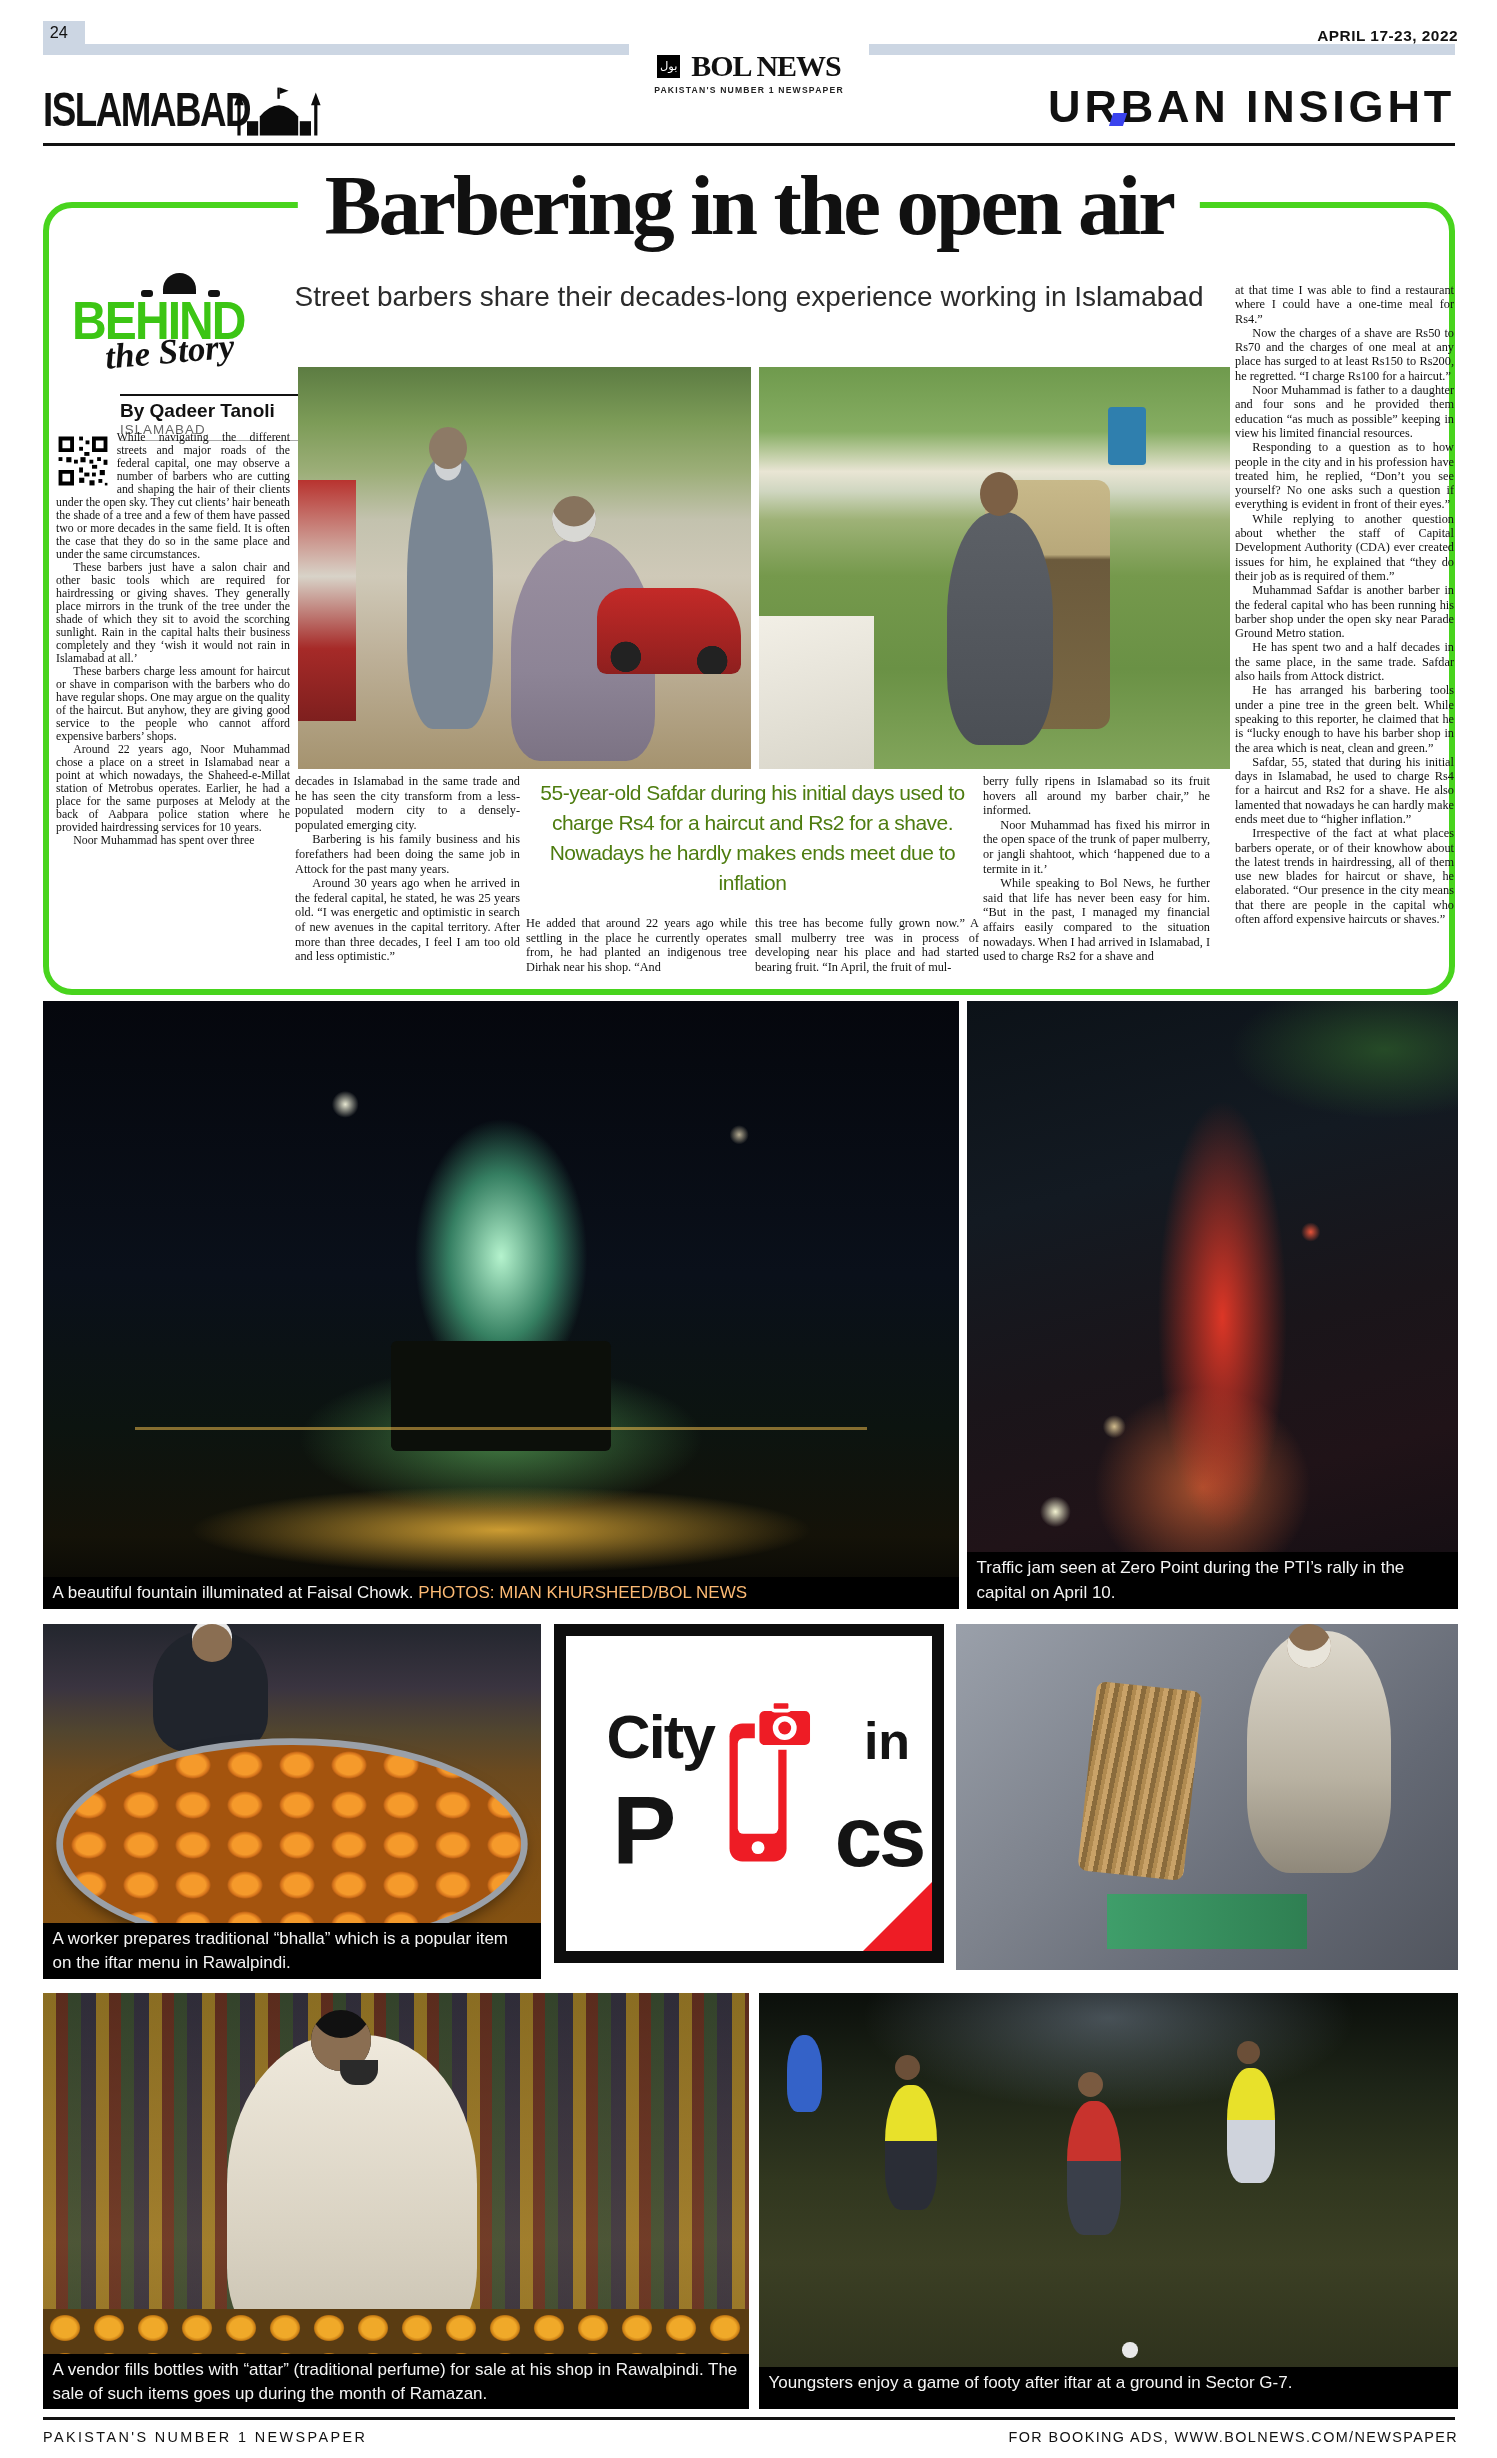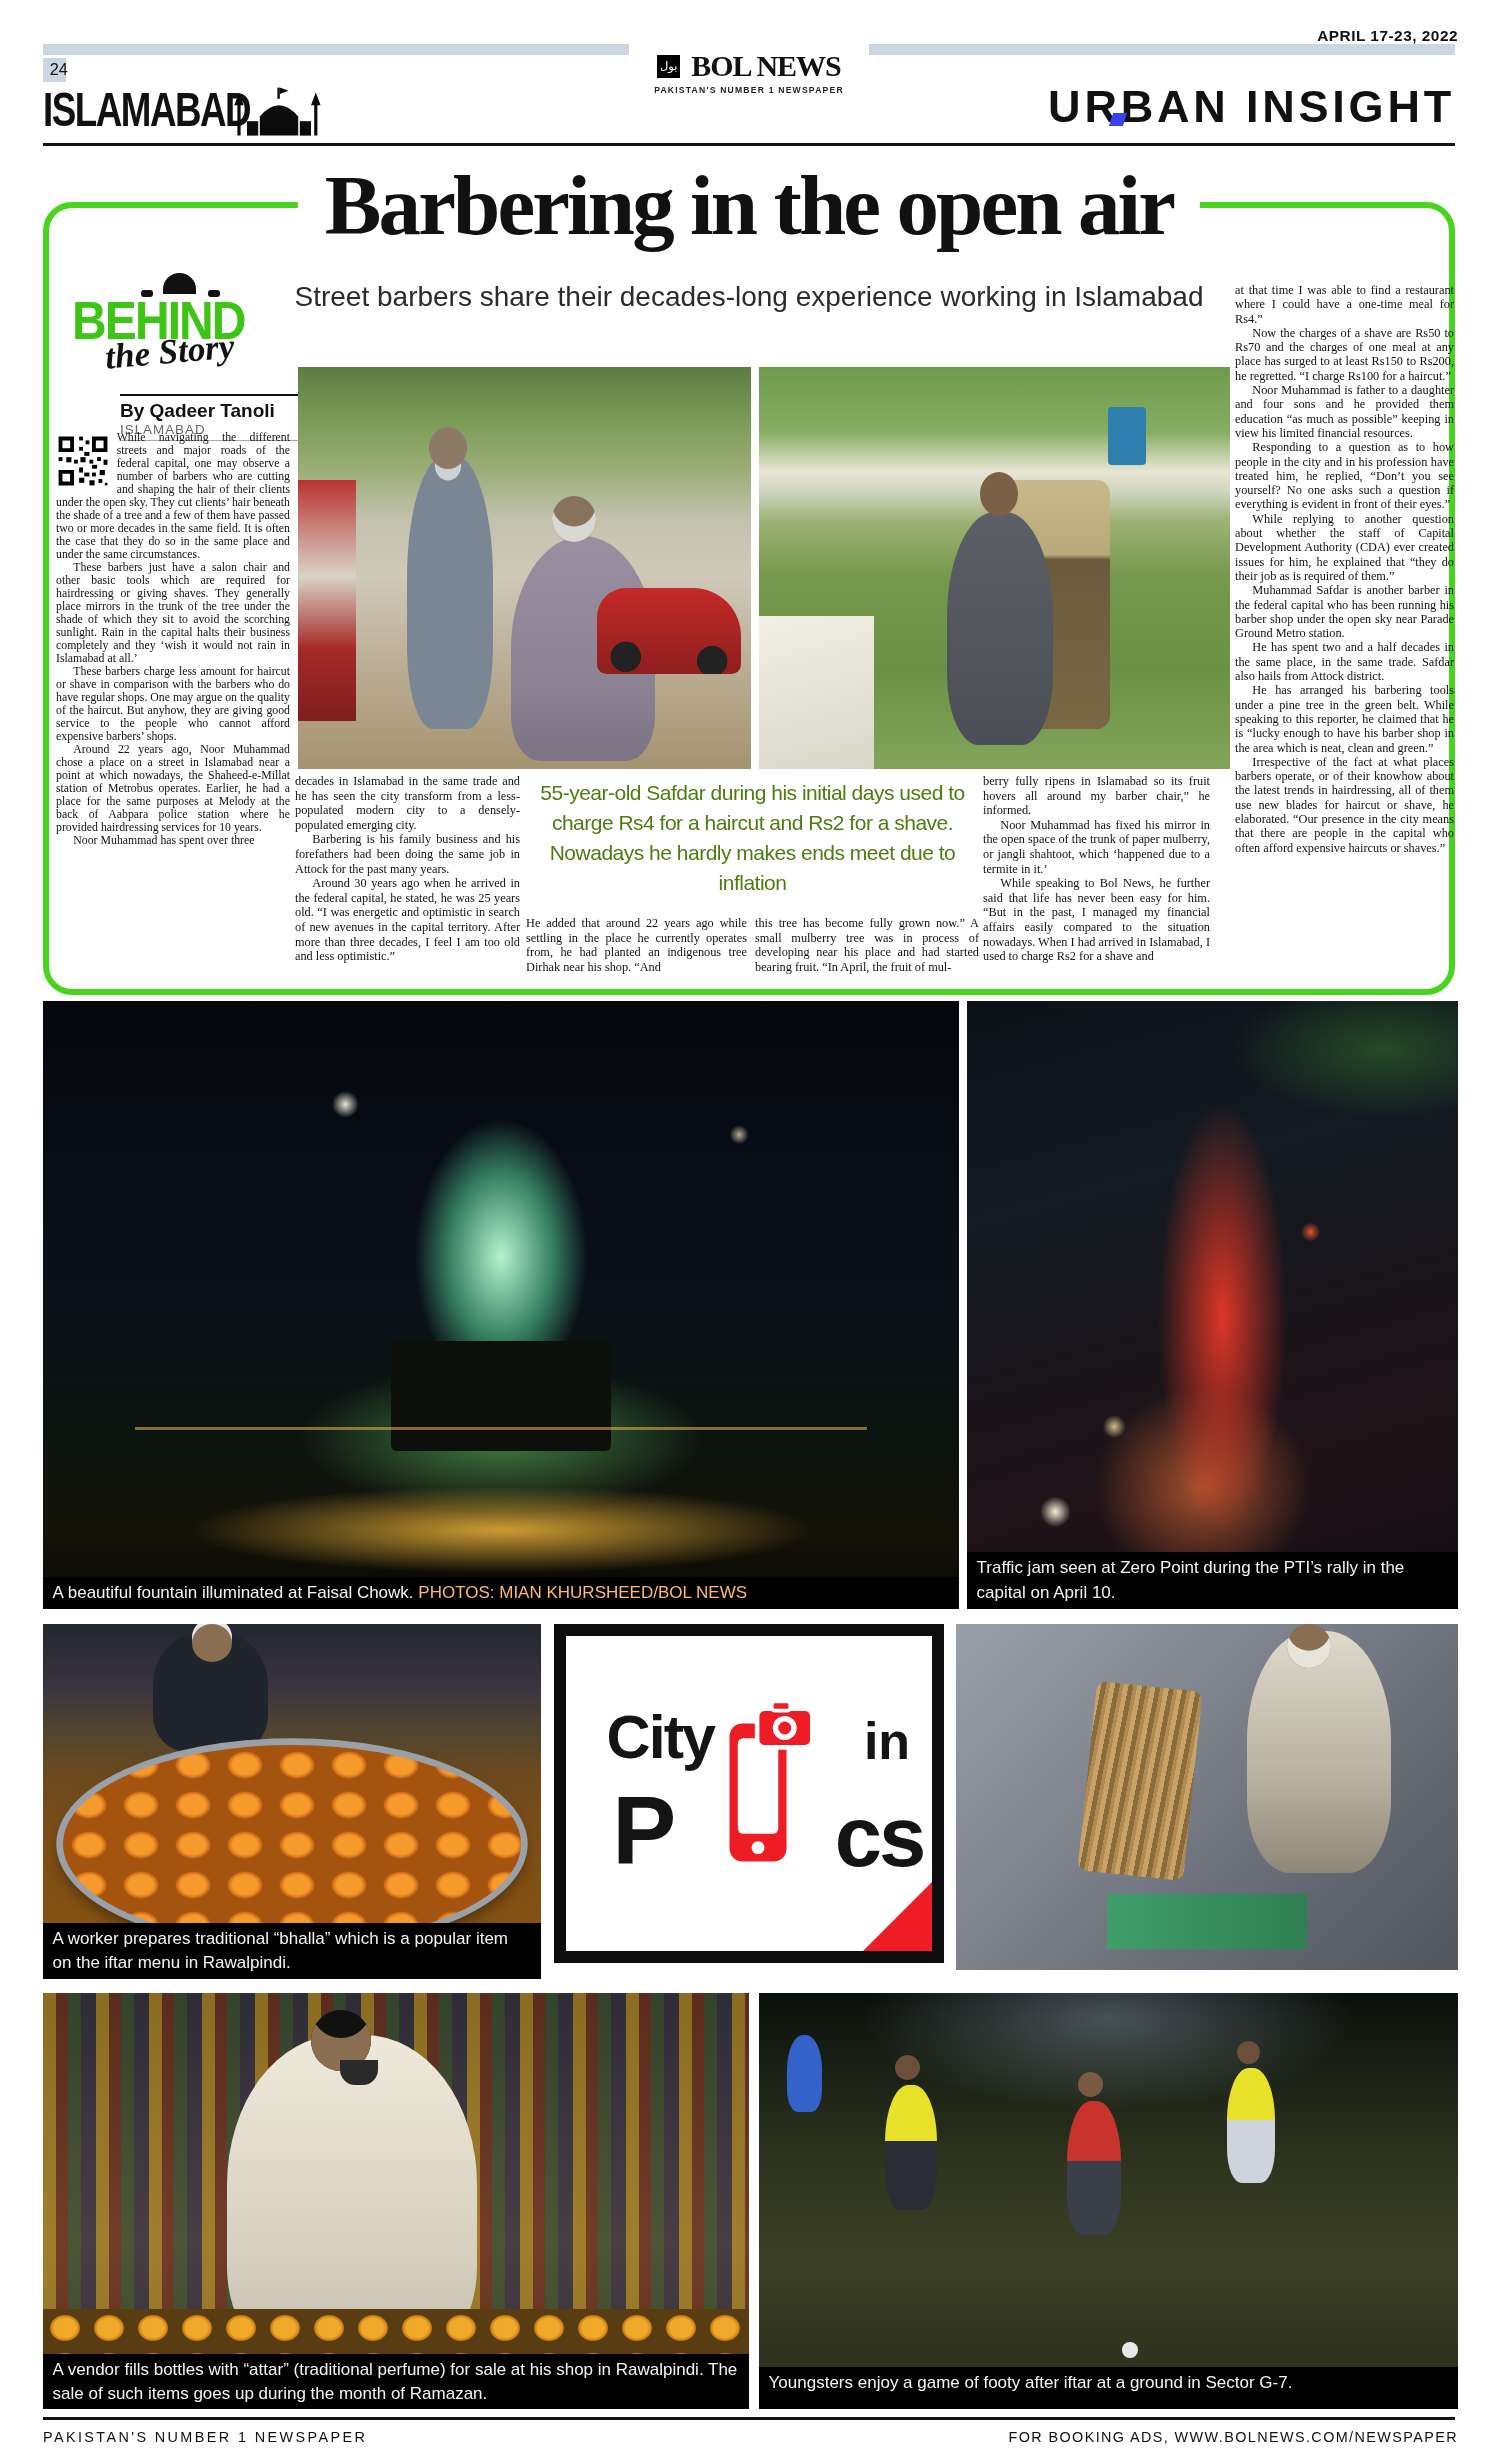--- a/index.html
+++ b/index.html
@@ -1,20 +1,20 @@
 <!DOCTYPE html>
 <html><head>
 <meta charset="utf-8">
 <style>
   html,body{margin:0;padding:0;background:#e9e9e9;}
   .page{position:relative;width:1498px;height:2458px;background:#ffffff;margin:0 auto;overflow:hidden;
         font-family:"Liberation Serif",serif;color:#111;}
   
-  .pagenum-tab{position:absolute;left:43px;top:21px;width:23px;height:24px;background:#ccd6e3;
-               font-family:"Liberation Sans",sans-serif;font-size:16.3px;padding:1.9px 0 0 6.7px;box-sizing:border-box;margin-top:37px;}
+  .pagenum-tab{position:absolute;left:43px;top:21px;width:42px;height:24px;background:#ccd6e3;
+               font-family:"Liberation Sans",sans-serif;font-size:16.3px;padding:1.9px 0 0 6.7px;box-sizing:border-box;}
   .header-bar{position:absolute;left:43px;top:44px;width:1412px;height:10.6px;background:#ccd6e3;}
   .masthead{position:absolute;left:50%;transform:translateX(-50%);top:17.3px;width:240px;height:56px;background:#fff;
             text-align:center;}
   .bol-row{display:flex;align-items:center;justify-content:center;gap:11px;margin-top:32px;}
   .bol-box{width:23px;height:23px;background:#000;color:#fff;font-family:"DejaVu Sans",sans-serif;
            font-size:11.5px;line-height:23px;text-align:center;}
   .bol-word{font-family:"Liberation Serif",serif;font-weight:bold;font-size:30px;letter-spacing:-1px;}
   .masthead .tagline{font-family:"Liberation Sans",sans-serif;font-size:8.6px;font-weight:bold;letter-spacing:1.2px;
             color:#222;margin-top:1.9px;}
   .issue-date{position:absolute;right:40px;top:27px;font-family:"Liberation Sans",sans-serif;
@@ -274,20 +274,21 @@
   <div class="col col-loose col6">
     <div>
         <p>at that time I was able to find a restaurant where I could have a one-time meal for Rs4.”</p>
         <p>Now the charges of a shave are Rs50 to Rs70 and the charges of one meal at any place has surged to at least Rs150 to Rs200, he regretted. “I charge Rs100 for a haircut.”</p>
         <p>Noor Muhammad is father to a daughter and four sons and he provided them education “as much as possible” keeping in view his limited financial resources.</p>
         <p>Responding to a question as to how people in the city and in his profession have treated him, he replied, “Don’t you see yourself? No one asks such a question if everything is evident in front of their eyes.”</p>
         <p>While replying to another question about whether the staff of Capital Development Authority (CDA) ever created issues for him, he explained that “they do their job as is required of them.”</p>
         <p>Muhammad Safdar is another barber in the federal capital who has been running his barber shop under the open sky near Parade Ground Metro station.</p>
         <p>He has spent two and a half decades in the same place, in the same trade. Safdar also hails from Attock district.</p>
         <p>He has arranged his barbering tools under a pine tree in the green belt. While speaking to this reporter, he claimed that he is “lucky enough to have his barber shop in the area which is neat, clean and green.”</p>
+        <p>Safdar, 55, stated that during his initial days in Islamabad, he used to charge Rs4 for a haircut and Rs2 for a shave. He also lamented that nowadays he can hardly make ends meet due to “higher inflation.”</p>
         <p>Irrespective of the fact at what places barbers operate, or of their knowhow about the latest trends in hairdressing, all of them use new blades for haircut or shave, he elaborated. “Our presence in the city means that there are people in the capital who often afford expensive haircuts or shaves.”</p>
       </div>
   </div>
 
   <div class="photo photo-fountain">
     <div class="pd" style="left:38%;top:56%;width:24%;height:18%;background:#0c0f0a;border-radius:5.8px;"></div>
     <div class="pd" style="left:10%;top:70%;width:80%;height:3.8px;background:rgba(255,200,80,.5);"></div>
     <div class="capbar">
       <span>A beautiful fountain illuminated at Faisal Chowk. </span><span class="credit">PHOTOS: MIAN KHURSHEED/BOL NEWS</span>
     </div>

